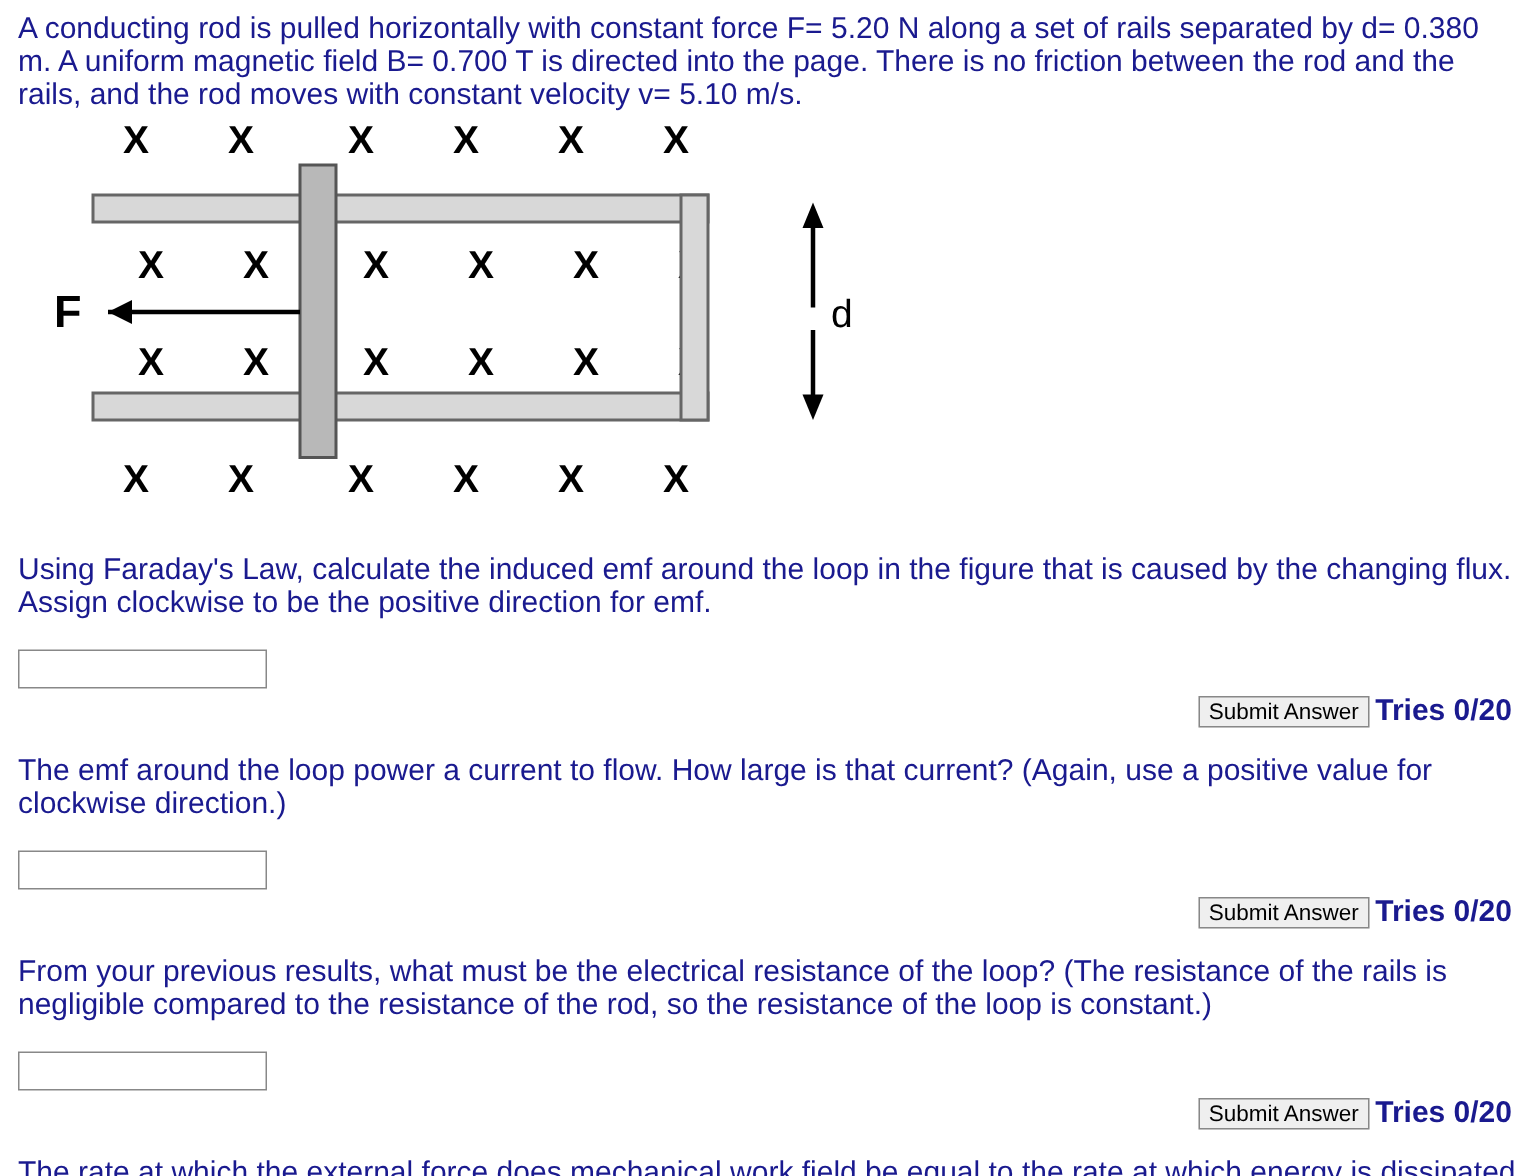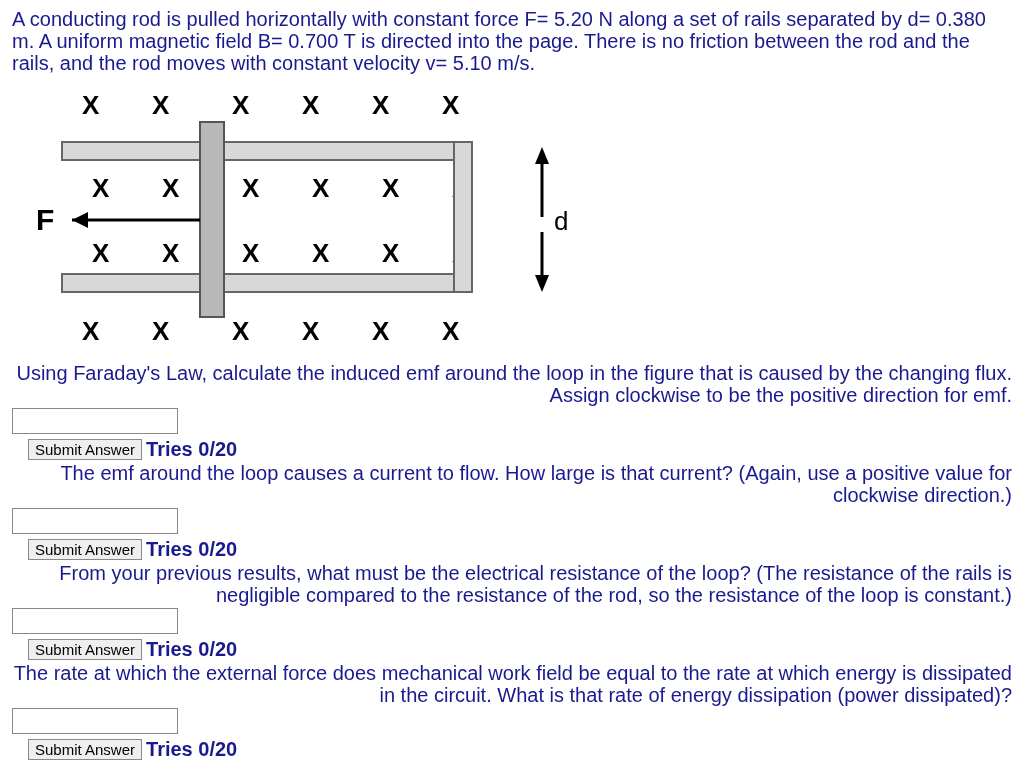--- a/index.html
+++ b/index.html
@@ -4,25 +4,24 @@
   <style>
     body {
       font-family: Arial, sans-serif;
       font-size: 20px;
       color: #1a1a8f;
       margin: 8px 12px;
       line-height: 1.1;
       width: 1000px;
     }
     .problem-text {
-      margin: 0 0 12px 0;
+      margin: 0 0 0 0;
     }
     .question-text {
-      margin: 0 0;
-      text-align: right;
+      margin: 18px 0;
     }
     .diagram {
       margin: 6px 0 6px 20px;
     }
     .answer-input {
       width: 160px;
       height: 22px;
       border: 1px solid #888;
       font-size: 14px;
       margin: 2px 0;
@@ -36,23 +35,24 @@
       color: #000;
       cursor: pointer;
     }
     .tries {
       font-size: 20px;
       color: #1a1a8f;
       margin-left: 4px;
       font-weight: bold;
     }
     .row {
-      margin: 2px 16px;
+      margin: 2px 4px;
       display: flex;
       align-items: center;
+      justify-content: flex-end;
     }
   </style>
 </head>
 <body>
 
 
 
 <div class="problem-text">A conducting rod is pulled horizontally with constant force F= 5.20 N along a set of rails separated by d= 0.380 m. A uniform magnetic field B= 0.700 T is directed into the page. There is no friction between the rod and the rails, and the rod moves with constant velocity v= 5.10 m/s.</div>
 
 <svg class="diagram" width="560" height="260" viewBox="0 0 560 260">
@@ -107,21 +107,21 @@
 
 
 <div class="question-text">Using Faraday's Law, calculate the induced emf around the loop in the figure that is caused by the changing flux. Assign clockwise to be the positive direction for emf.</div>
 <input type="text" class="answer-input" style="">
 <div class="row">
   <button class="submit-btn">Submit Answer</button>
   <span class="tries">Tries 0/20</span>
 </div>
 
 
-<div class="question-text">The emf around the loop causes a current to flow. How large is that current? (Again, use a positive value for clockwise direction.)</div>
+<div class="question-text">The emf around the loop power a current to flow. How large is that current? (Again, use a positive value for clockwise direction.)</div>
 <input type="text" class="answer-input" style="">
 <div class="row">
   <button class="submit-btn">Submit Answer</button>
   <span class="tries">Tries 0/20</span>
 </div>
 
 
 <div class="question-text">From your previous results, what must be the electrical resistance of the loop? (The resistance of the rails is negligible compared to the resistance of the rod, so the resistance of the loop is constant.)</div>
 <input type="text" class="answer-input" style="">
 <div class="row">

